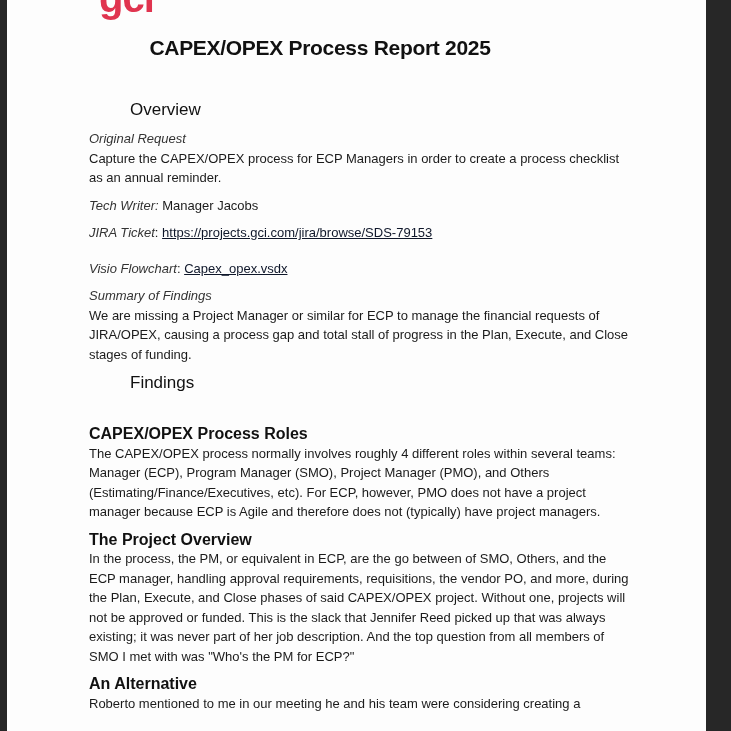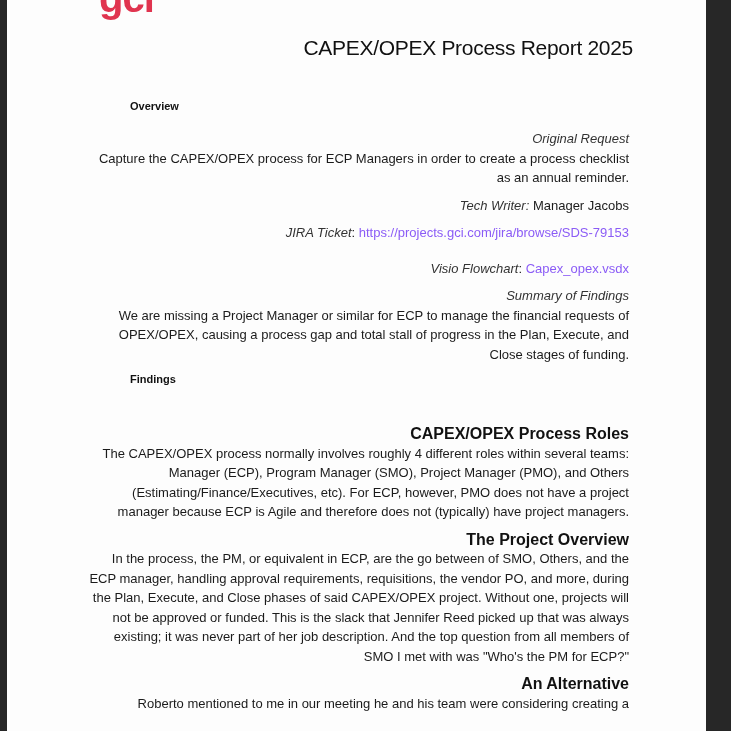--- a/index.html
+++ b/index.html
@@ -15,52 +15,52 @@
     overflow: hidden;
   }
   .logo {
     position: absolute; left: 92px; top: -22px;
     color: #e0344f; font-weight: bold; font-size: 40px;
     letter-spacing: -1px; line-height: 1;
     font-family: "Liberation Sans", sans-serif;
   }
   .title {
     position: absolute; left: 0; width: 626px; top: 36px;
-    text-align: right; font-size: 21px; font-weight: normal; color: #111;
+    text-align: center; font-size: 21px; font-weight: bold; color: #111;
     letter-spacing: -0.3px;
   }
   .h1 {
-    position: absolute; left: 123px; font-size: 11px; font-weight: bold; color: #111;
+    position: absolute; left: 123px; font-size: 17px; font-weight: normal; color: #111;
   }
   .content {
     position: absolute; left: 82px; width: 540px; color: #1b1b1b;
-    font-size: 13px; line-height: 19.5px; text-align: right;
+    font-size: 13px; line-height: 19.5px;
   }
   .it { font-style: italic; color: #333; }
-  a { color: #8b5cf6; }
+  a { color: #0f172a; text-decoration: underline; }
   .h2 { font-size: 16px; font-weight: bold; color: #111; }
   p { margin: 0; }
 </style>
 </head>
 <body>
 
 <div class="page">
   <div class="logo">gci</div>
   <div class="title">CAPEX/OPEX Process Report 2025</div>
 
   <div class="h1" style="top:100px">Overview</div>
 
   <div class="content" style="top:129px">
     <p class="it">Original Request</p>
     <p>Capture the CAPEX/OPEX process for ECP Managers in order to create a process checklist as an annual reminder.</p>
     <p style="margin-top:8px"><span class="it">Tech Writer:</span><span> Manager Jacobs</span></p>
     <p style="margin-top:8px"><span class="it">JIRA Ticket</span>: <a>https://projects.gci.com/jira/browse/SDS-79153</a></p>
     <p style="margin-top:16px"><span class="it">Visio Flowchart</span>: <a>Capex_opex.vsdx</a></p>
     <p class="it" style="margin-top:8px">Summary of Findings</p>
-    <p>We are missing a Project Manager or similar for ECP to manage the financial requests of OPEX/OPEX, causing a process gap and total stall of progress in the Plan, Execute, and Close stages of funding.</p>
+    <p>We are missing a Project Manager or similar for ECP to manage the financial requests of JIRA/OPEX, causing a process gap and total stall of progress in the Plan, Execute, and Close stages of funding.</p>
   </div>
 
   <div class="h1" style="top:373px">Findings</div>
 
   <div class="content" style="top:424px">
     <p class="h2">CAPEX/OPEX Process Roles</p>
     <p>The CAPEX/OPEX process normally involves roughly 4 different roles within several teams: Manager (ECP), Program Manager (SMO), Project Manager (PMO), and Others (Estimating/Finance/Executives, etc). For ECP, however, PMO does not have a project manager because ECP is Agile and therefore does not (typically) have project managers.</p>
     <p class="h2" style="margin-top:8px">The Project Overview</p>
     <p>In the process, the PM, or equivalent in ECP, are the go between of SMO, Others, and the ECP manager, handling approval requirements, requisitions, the vendor PO, and more, during the Plan, Execute, and Close phases of said CAPEX/OPEX project. Without one, projects will not be approved or funded. This is the slack that Jennifer Reed picked up that was always existing; it was never part of her job description. And the top question from all members of SMO I met with was "Who's the PM for ECP?"</p>
     <p class="h2" style="margin-top:8px">An Alternative</p>

